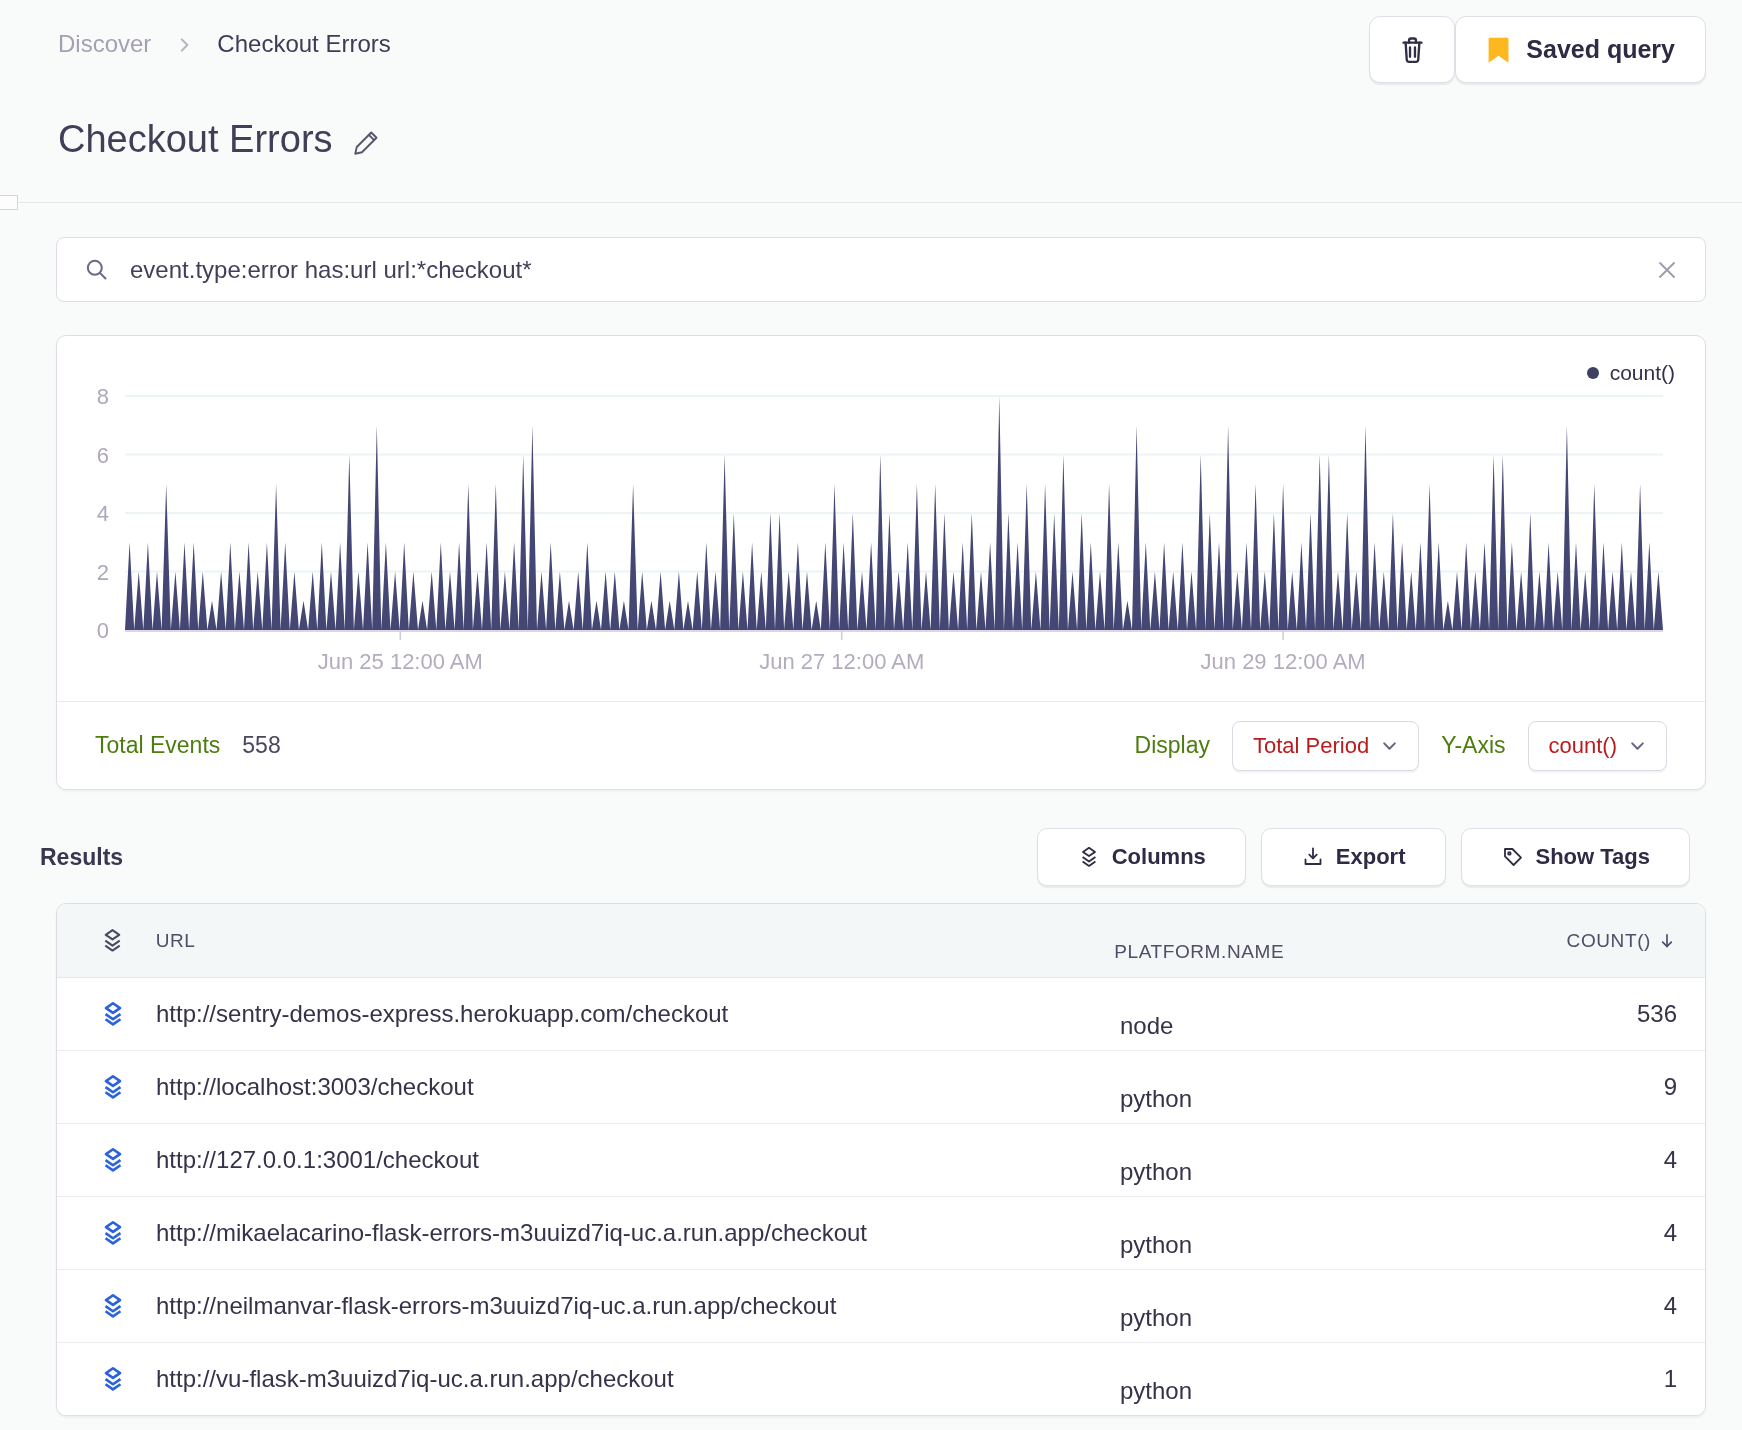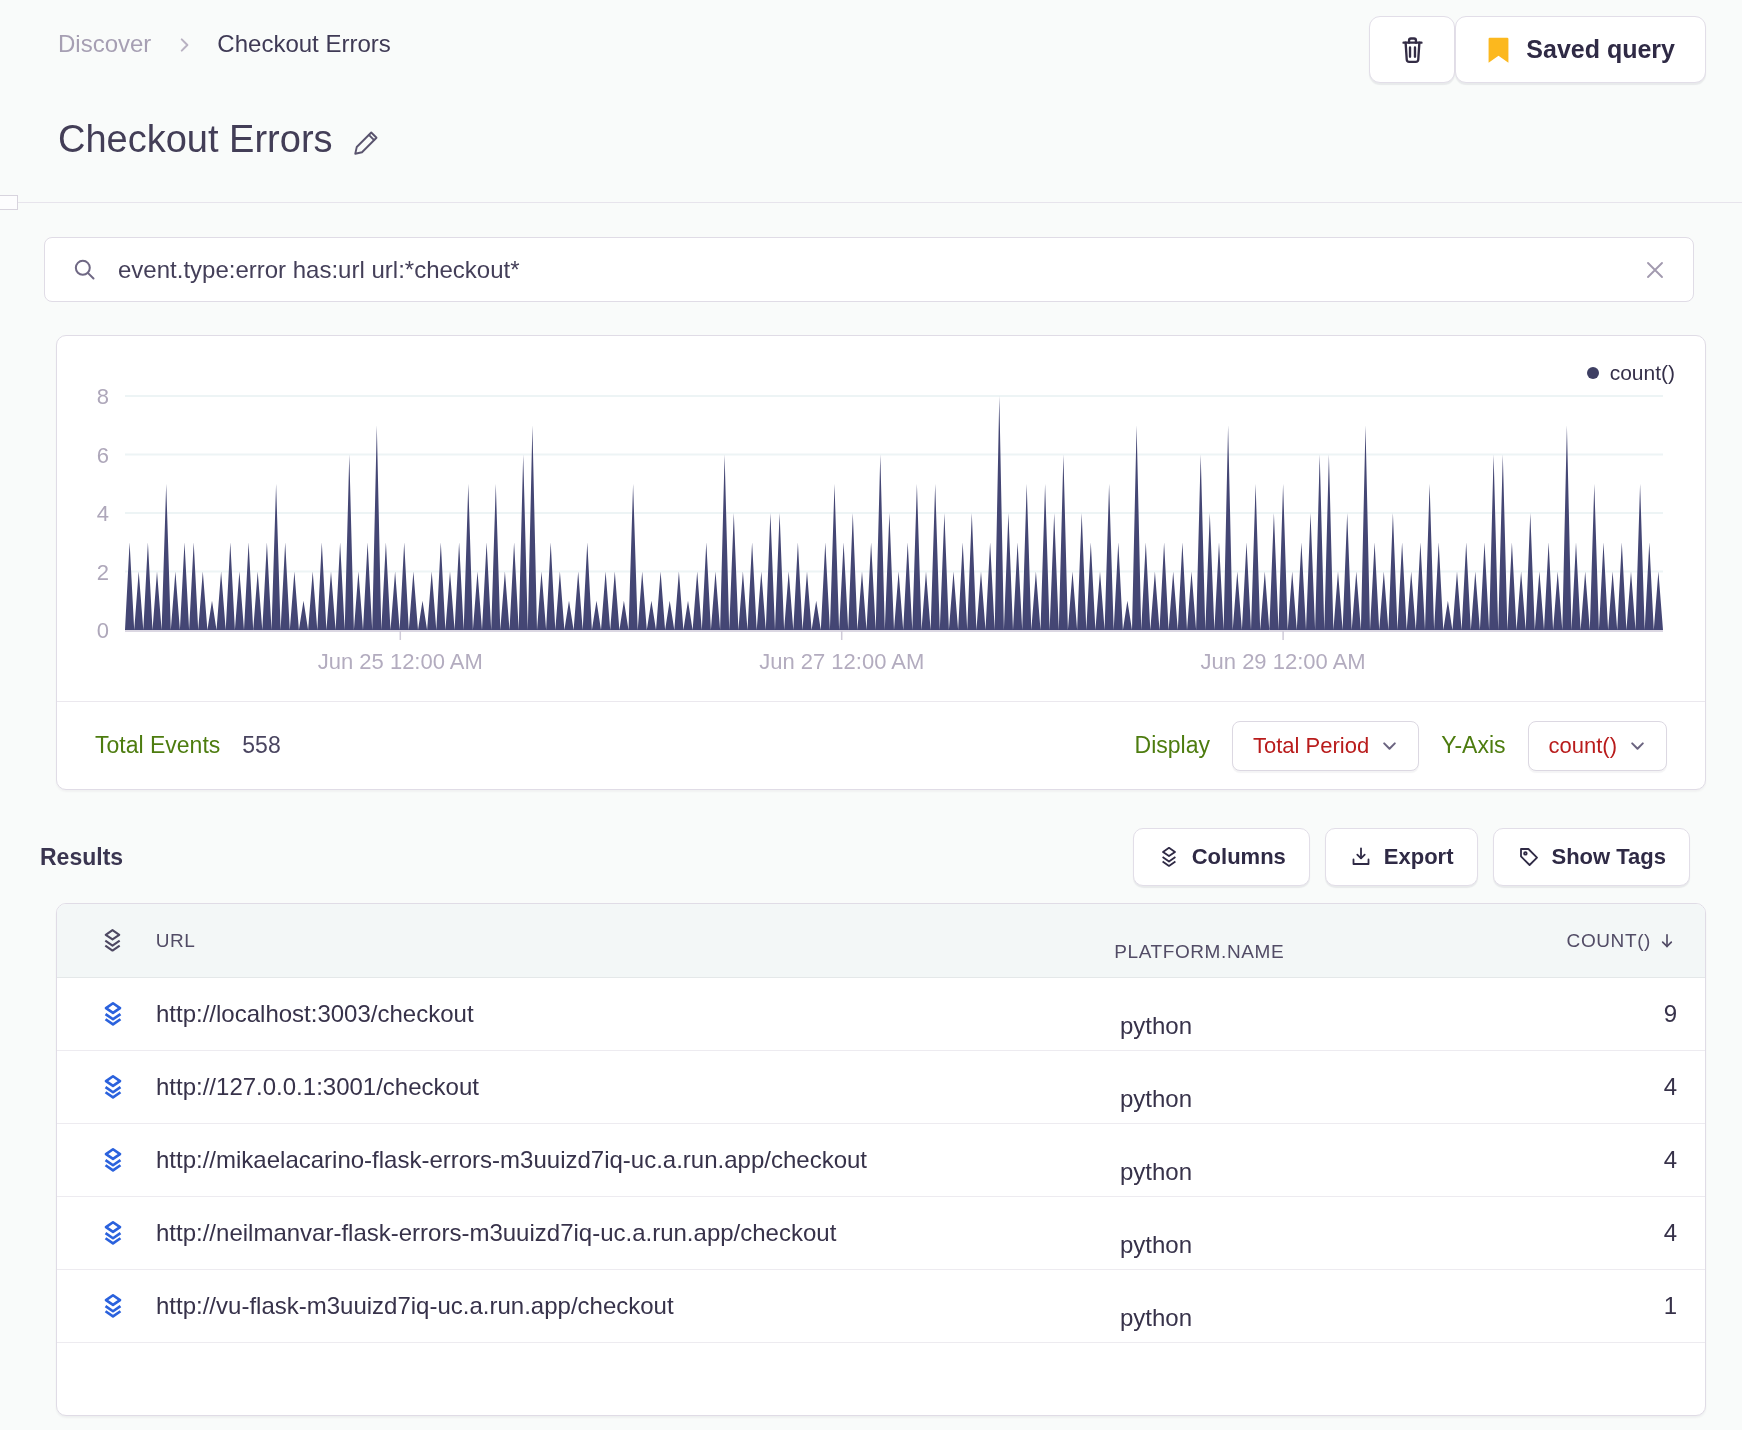--- a/index.html
+++ b/index.html
@@ -30,21 +30,21 @@
 
   .title-row { position:absolute; left:58px; top:118px; display:flex; align-items:center; gap:18px; }
   .page-title { font-size:38px; font-weight:500; color:#433e57; }
   .edit-btn { background:none; border:none; cursor:pointer; padding:0; margin-top:6px; }
 
   .header-divider { position:absolute; left:0; right:0; top:202px; height:1px; background:#e7e4ec; }
   .collapse-handle { position:absolute; left:0; top:195px; width:18px; height:15px; background:#fdfdfe; border:1px solid #d8d4de; border-left:none; }
 
   
   .search-bar {
-    position:absolute; left:44px; top:237px; width:1650px; height:65px;
+    position:absolute; left:56px; top:237px; width:1650px; height:65px;
     background:#fff; border:1px solid #e0dce6; border-radius:8px;
     display:flex; align-items:center; padding:0 26px; gap:20px;
   }
   .search-bar input {
     flex:1; border:none; outline:none; font-family:"Liberation Sans",sans-serif;
     font-size:24px; color:#443f59; background:transparent;
   }
   .icon-btn { background:none; border:none; cursor:pointer; padding:0; display:flex; align-items:center; }
 
   
@@ -68,21 +68,21 @@
   .dropdown {
     height:50px; background:#fff; border:1px solid #dcd8e2; border-radius:8px;
     display:flex; align-items:center; gap:12px; padding:0 20px;
     font-size:22px; color:#b91c1c; cursor:pointer; box-shadow:0 2px 1px rgba(44,36,62,0.05);
   }
 
   
   .results-header { position:absolute; left:40px; top:828px; width:1650px; height:58px; display:flex; align-items:center; }
   .results-title { font-size:23px; font-weight:700; color:#3a3550; }
   .results-buttons { margin-left:auto; display:flex; gap:15px; }
-  .btn-small { height:58px; border-radius:10px; padding:0 23px; gap:11px; font-size:22px; font-weight:700; color:#2f2a45; }
+  .btn-small { height:58px; border-radius:10px; padding:0 39px; gap:11px; font-size:22px; font-weight:700; color:#2f2a45; }
 
   .table-panel {
     position:absolute; left:56px; top:903px; width:1650px; height:513px;
     background:#fff; border:1px solid #e0dce6; border-radius:10px;
     overflow:hidden; box-shadow:0 2px 2px rgba(43,34,51,0.05);
   }
   .t-row { display:flex; align-items:center; }
   .t-head { height:74px; background:#f3f7f7; border-bottom:1px solid #e4e8e9;
     font-size:19px; font-weight:400; letter-spacing:0.6px; color:#524c66; }
   .t-body-row { height:73px; border-bottom:1px solid #edebf0; font-size:24px; color:#37324a; background:#fff; }
@@ -261,20 +261,34 @@
       <span>COUNT()</span>
       <span>
         <svg width="20" height="20" viewBox="0 0 24 24" fill="none" stroke="#524c66" stroke-width="2" stroke-linecap="round" stroke-linejoin="round">
           <path d="M12 4.5v14"></path>
             <path d="M6.8 13.3l5.2 5.2 5.2-5.2"></path>
         </svg>
       </span>
     </div>
   </div>
   <div id="table-body">
+  <div class="t-row t-body-row">
+    <div class="col-icon row-icon">
+      <span>
+        <svg width="28" height="28" viewBox="0 0 24 24" fill="none" stroke="currentColor" stroke-width="2.3" stroke-linejoin="round">
+          <path d="M12 2.8l6 4.1-6 4.1-6-4.1z"></path>
+              <path d="M5.6 12.1l6.4 4.4 6.4-4.4"></path>
+              <path d="M5.6 16.5l6.4 4.4 6.4-4.4"></path>
+        </svg>
+      </span>
+    </div>
+    <div class="col-url">http://sentry-demos-express.herokuapp.com/checkout</div>
+    <div class="col-platform">node</div>
+    <div class="col-count">536</div>
+  </div>
 
   <div class="t-row t-body-row">
     <div class="col-icon row-icon">
       <span>
         <svg width="28" height="28" viewBox="0 0 24 24" fill="none" stroke="currentColor" stroke-width="2.3" stroke-linejoin="round">
           <path d="M12 2.8l6 4.1-6 4.1-6-4.1z"></path>
               <path d="M5.6 12.1l6.4 4.4 6.4-4.4"></path>
               <path d="M5.6 16.5l6.4 4.4 6.4-4.4"></path>
         </svg>
       </span>

